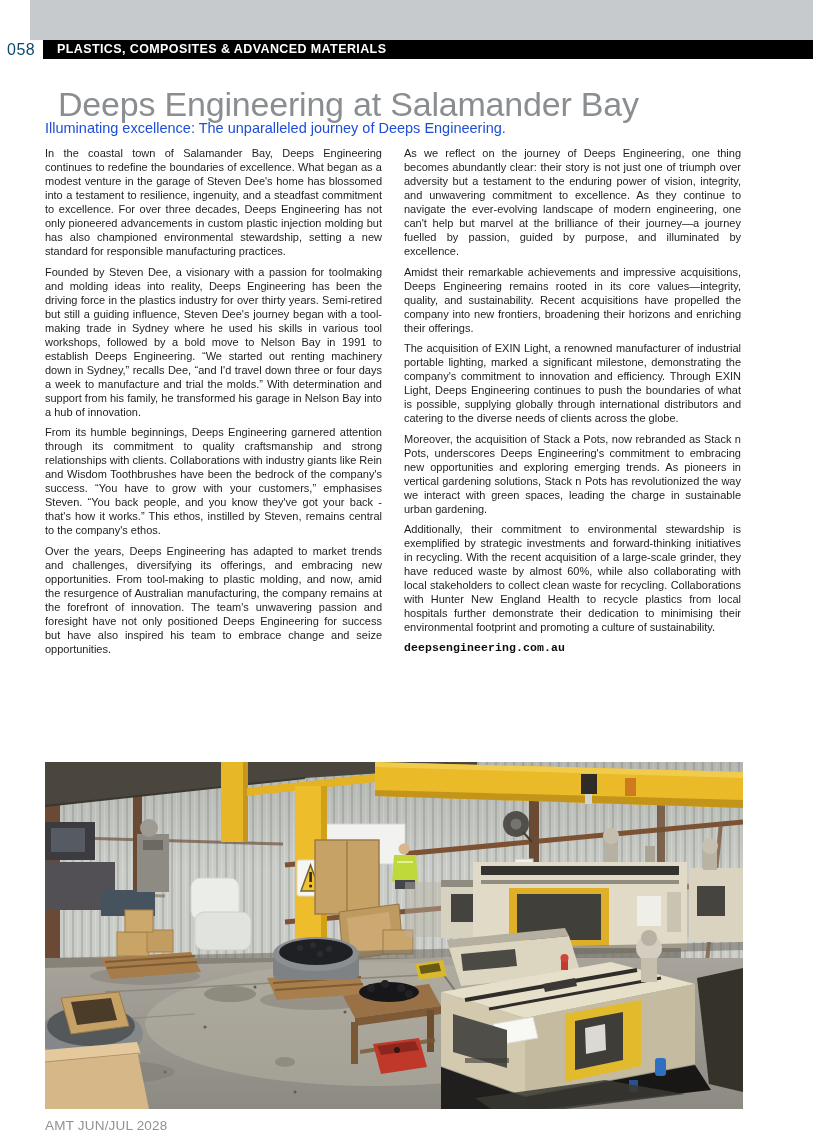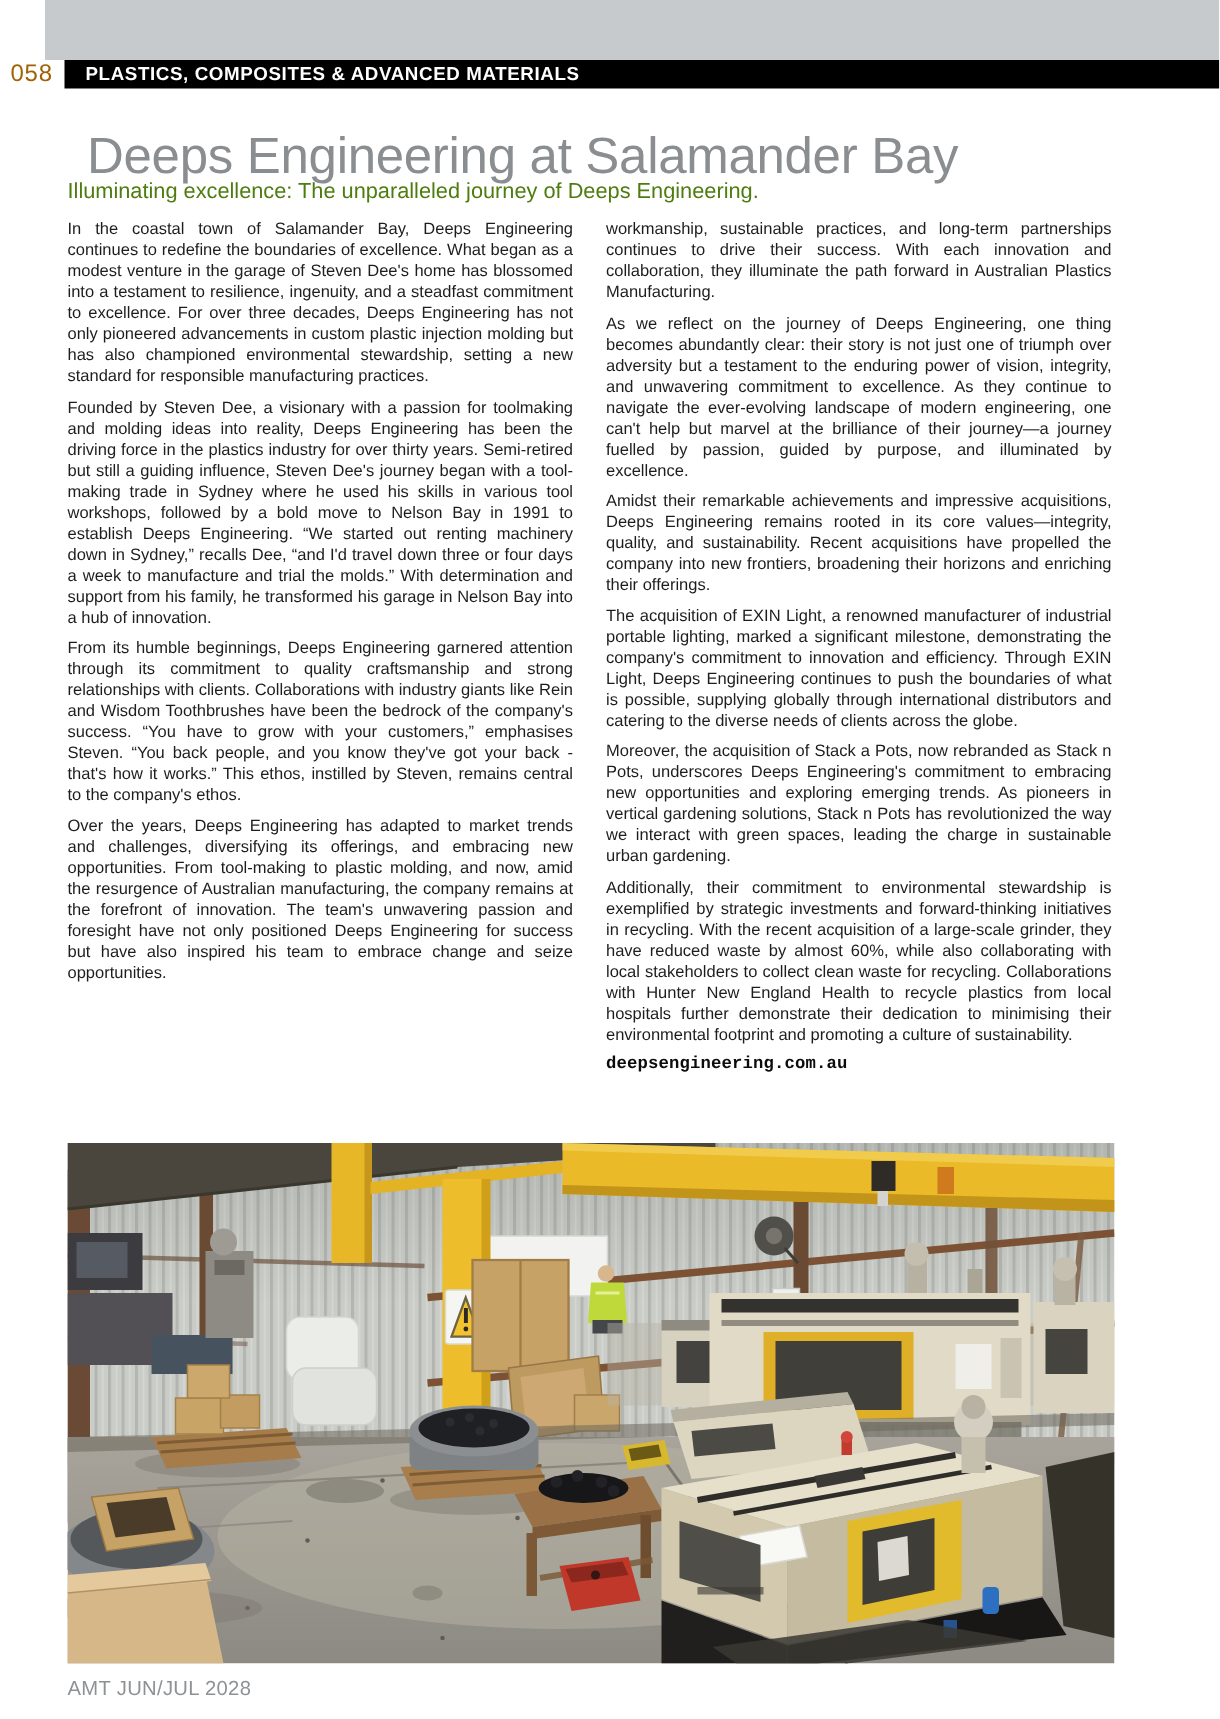--- a/index.html
+++ b/index.html
@@ -8,29 +8,29 @@
     font-family:"Liberation Sans", sans-serif;overflow:hidden;
   }
   .topband{position:absolute;left:30px;top:0;right:0;height:40px;background:#c7cacc;}
   .header-bar{
     position:absolute;left:43px;top:40px;right:0;height:19px;background:#000000;
     color:#ffffff;font-size:12.5px;font-weight:bold;letter-spacing:0.4px;
     line-height:19px;padding-left:14px;white-space:nowrap;
   }
   .pagenum{
     position:absolute;left:7px;top:40px;height:19px;line-height:19px;
-    font-size:16px;color:#a16207;letter-spacing:0.5px;
+    font-size:16px;color:#0c4a6e;letter-spacing:0.5px;
   }
   .title{
     position:absolute;left:45px;top:72px;width:720px;
     font-size:34px;font-weight:400;color:#8a8e91;letter-spacing:-0.2px;white-space:nowrap;
   }
   .subtitle{
     position:absolute;left:45px;top:120px;width:700px;
-    font-size:14.5px;color:#4d7c0f;
+    font-size:14.5px;color:#1d4ed8;
   }
   .columns{position:absolute;left:45px;top:146px;width:696px;display:flex;gap:22px;}
   .col{width:337px;}
   .para{
     margin:0 0 6.5px 0;font-size:11px;line-height:14px;color:#1d1d1f;
     text-align:justify;text-justify:inter-word;
   }
   .website{font-weight:bold;font-size:11.5px;color:#0c0c0c;margin-top:2px;letter-spacing:0.1px;font-family:Liberation Mono, monospace;}
   .photo{position:absolute;left:45px;top:762px;width:698px;height:347px;}
   .photo svg{display:block;width:698px;height:347px;}
@@ -54,21 +54,20 @@
     <div class="col">
       <div>
           <p class="para">In the coastal town of Salamander Bay, Deeps Engineering continues to redefine the boundaries of excellence. What began as a modest venture in the garage of Steven Dee's home has blossomed into a testament to resilience, ingenuity, and a steadfast commitment to excellence. For over three decades, Deeps Engineering has not only pioneered advancements in custom plastic injection molding but has also championed environmental stewardship, setting a new standard for responsible manufacturing practices.</p>
           <p class="para">Founded by Steven Dee, a visionary with a passion for toolmaking and molding ideas into reality, Deeps Engineering has been the driving force in the plastics industry for over thirty years. Semi-retired but still a guiding influence, Steven Dee's journey began with a tool-making trade in Sydney where he used his skills in various tool workshops, followed by a bold move to Nelson Bay in 1991 to establish Deeps Engineering. “We started out renting machinery down in Sydney,” recalls Dee, “and I'd travel down three or four days a week to manufacture and trial the molds.” With determination and support from his family, he transformed his garage in Nelson Bay into a hub of innovation.</p>
           <p class="para">From its humble beginnings, Deeps Engineering garnered attention through its commitment to quality craftsmanship and strong relationships with clients. Collaborations with industry giants like Rein and Wisdom Toothbrushes have been the bedrock of the company's success. “You have to grow with your customers,” emphasises Steven. “You back people, and you know they've got your back - that's how it works.” This ethos, instilled by Steven, remains central to the company's ethos.</p>
           <p class="para">Over the years, Deeps Engineering has adapted to market trends and challenges, diversifying its offerings, and embracing new opportunities. From tool-making to plastic molding, and now, amid the resurgence of Australian manufacturing, the company remains at the forefront of innovation. The team's unwavering passion and foresight have not only positioned Deeps Engineering for success but have also inspired his team to embrace change and seize opportunities.</p>
         </div>
     </div>
     <div class="col">
       <div>
-          <p class="para">workmanship, sustainable practices, and long-term partnerships continues to drive their success. With each innovation and collaboration, they illuminate the path forward in Australian Plastics Manufacturing.</p>
           <p class="para">As we reflect on the journey of Deeps Engineering, one thing becomes abundantly clear: their story is not just one of triumph over adversity but a testament to the enduring power of vision, integrity, and unwavering commitment to excellence. As they continue to navigate the ever-evolving landscape of modern engineering, one can't help but marvel at the brilliance of their journey—a journey fuelled by passion, guided by purpose, and illuminated by excellence.</p>
           <p class="para">Amidst their remarkable achievements and impressive acquisitions, Deeps Engineering remains rooted in its core values—integrity, quality, and sustainability. Recent acquisitions have propelled the company into new frontiers, broadening their horizons and enriching their offerings.</p>
           <p class="para">The acquisition of EXIN Light, a renowned manufacturer of industrial portable lighting, marked a significant milestone, demonstrating the company's commitment to innovation and efficiency. Through EXIN Light, Deeps Engineering continues to push the boundaries of what is possible, supplying globally through international distributors and catering to the diverse needs of clients across the globe.</p>
           <p class="para">Moreover, the acquisition of Stack a Pots, now rebranded as Stack n Pots, underscores Deeps Engineering's commitment to embracing new opportunities and exploring emerging trends. As pioneers in vertical gardening solutions, Stack n Pots has revolutionized the way we interact with green spaces, leading the charge in sustainable urban gardening.</p>
           <p class="para">Additionally, their commitment to environmental stewardship is exemplified by strategic investments and forward-thinking initiatives in recycling. With the recent acquisition of a large-scale grinder, they have reduced waste by almost 60%, while also collaborating with local stakeholders to collect clean waste for recycling. Collaborations with Hunter New England Health to recycle plastics from local hospitals further demonstrate their dedication to minimising their environmental footprint and promoting a culture of sustainability.</p>
         </div>
       <div class="website">deepsengineering.com.au</div>
     </div>
   </div>
 

